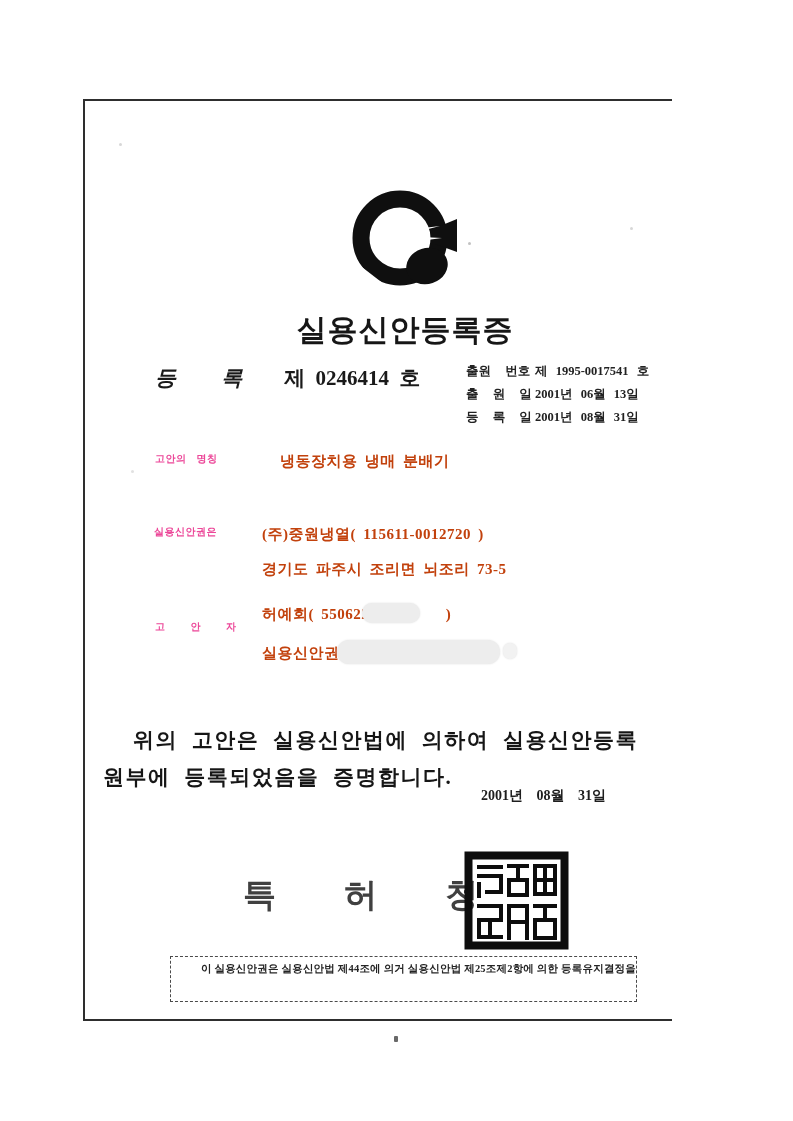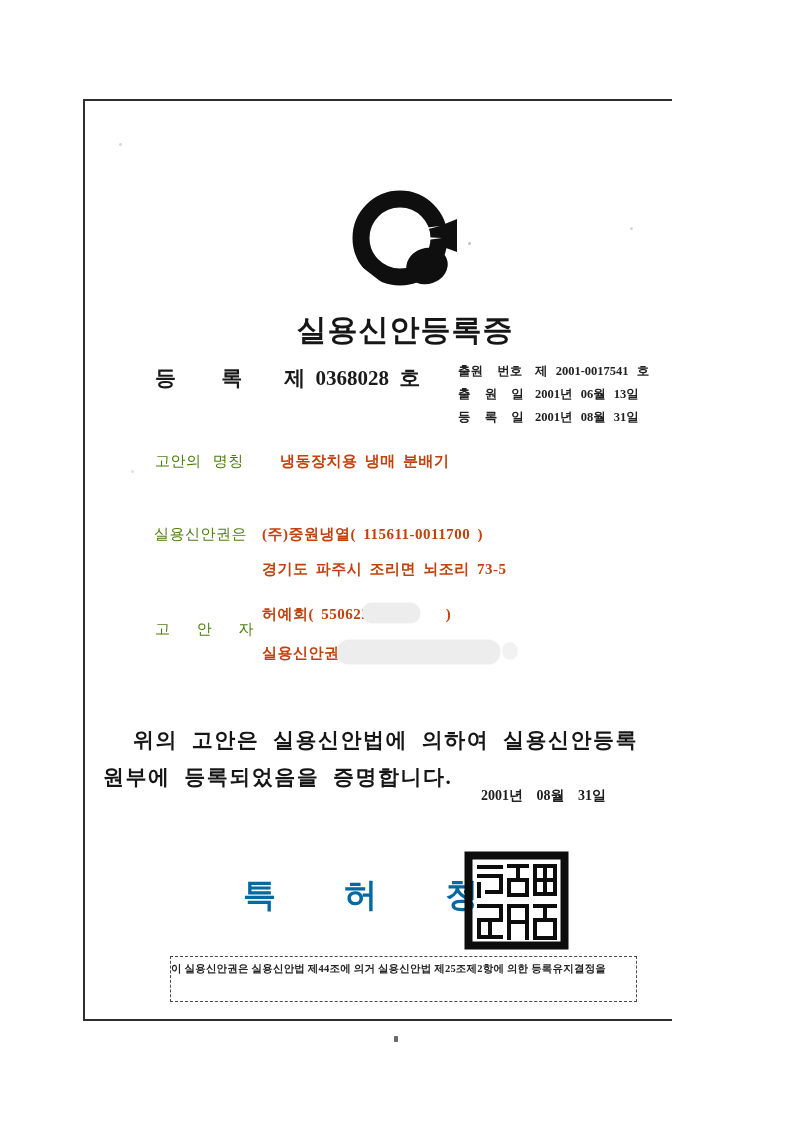--- a/index.html
+++ b/index.html
@@ -38,36 +38,36 @@
     color: #161616;
   }
 
   .reg-line {
     left: 155px;
     top: 364px;
     font-size: 21px;
     font-weight: 700;
     color: #1a1a1a;
   }
-  .reg-label { word-spacing: 40px; }
+  .reg-label { word-spacing: 40px; font-style: italic; }
   .reg-value { margin-left: 42px; word-spacing: 5px; }
 
   .meta-row {
     font-size: 12.5px;
     font-weight: 700;
     color: #222;
   }
-  .meta-label { position: absolute; left: 8px; word-spacing: 11px; }
+  .meta-label { position: absolute; left: 16px; word-spacing: 11px; }
   .meta-value { position: absolute; left: 85px; word-spacing: 5px; }
 
   .field-label {
-    font-size: 15px;
-    font-weight: 400;
+    font-size: 10px;
+    font-weight: 700;
     letter-spacing: 0.5px;
-    color: #4d7c0f;
+    color: #ec4899;
   }
   .field-value {
     font-size: 15px;
     font-weight: 600;
     letter-spacing: 0.5px;
     word-spacing: 3px;
     color: #c2410c;
   }
 
   .redact {
@@ -93,30 +93,30 @@
     word-spacing: 10px;
   }
 
   .issuer {
     left: 243px;
     top: 873px;
     font-family: "Liberation Sans", "DejaVu Sans", sans-serif;
     font-size: 33px;
     font-weight: 800;
     word-spacing: 59px;
-    color: #0369a1;
+    color: #404040;
   }
 
   .notice-box {
     left: 170px;
     top: 956px;
     width: 465px;
     height: 40px;
     border: 1.5px dashed #4a4a4a;
-    text-align: left;
+    text-align: right;
     padding-top: 4px;
     white-space: nowrap;
   }
   .notice-line {
     font-size: 10.5px;
     font-weight: 700;
     line-height: 15px;
     letter-spacing: 0.2px;
     color: #242424;
   }
@@ -139,41 +139,41 @@
       <line x1="24" y1="84" x2="46" y2="101"></line>
       <line x1="28" y1="91" x2="50" y2="106"></line>
       <line x1="35" y1="97" x2="55" y2="110"></line>
       <line x1="43" y1="102" x2="52" y2="108"></line>
     </g>
   </svg>
 
   <div class="abs title">실용신안등록증</div>
 
   <div class="abs reg-line">
-    <span class="reg-label">등 록</span><span class="reg-value">제 0368028 호</span>
+    <span class="reg-label">등 록</span><span class="reg-value">제 0246414 호</span>
   </div>
 
   <div class="abs meta-row" style="left:450px; top:363px; width:200px;">
     <span class="meta-label">출원 번호</span>
-    <span class="meta-value">제 2001-0017541 호</span>
+    <span class="meta-value">제 1995-0017541 호</span>
   </div>
   <div class="abs meta-row" style="left:450px; top:386px; width:200px;">
     <span class="meta-label">출 원 일</span>
     <span class="meta-value">2001년 06월 13일</span>
   </div>
   <div class="abs meta-row" style="left:450px; top:409px; width:200px;">
     <span class="meta-label">등 록 일</span>
     <span class="meta-value">2001년 08월 31일</span>
   </div>
 
   <div class="abs field-label" style="left:155px; top:452px; word-spacing:7px;">고안의 명칭</div>
   <div class="abs field-value" style="left:280px; top:452px;">냉동장치용 냉매 분배기</div>
 
   <div class="abs field-label" style="left:154px; top:525px;">실용신안권은</div>
-  <div class="abs field-value" style="left:262px; top:525px;">(주)중원냉열( 115611-0011700 )</div>
+  <div class="abs field-value" style="left:262px; top:525px;">(주)중원냉열( 115611-0012720 )</div>
   <div class="abs field-value" style="left:262px; top:560px;text-align:right;">경기도 파주시 조리면 뇌조리 73-5</div>
 
   <div class="abs field-label" style="left:155px; top:605px; word-spacing:22px;margin-top:15px;">고 안 자</div>
   <div class="abs field-value" style="left:262px; top:605px;">
     <span>허예회( 550622</span>
     <span style="display:inline-block; width:62px;"></span>
     <span>)</span>
   </div>
   <div class="redact" style="left:362px; top:603px; width:58px; height:20px;"></div>
   <div class="abs field-value" style="left:262px; top:644px;">실용신안권자</div>

